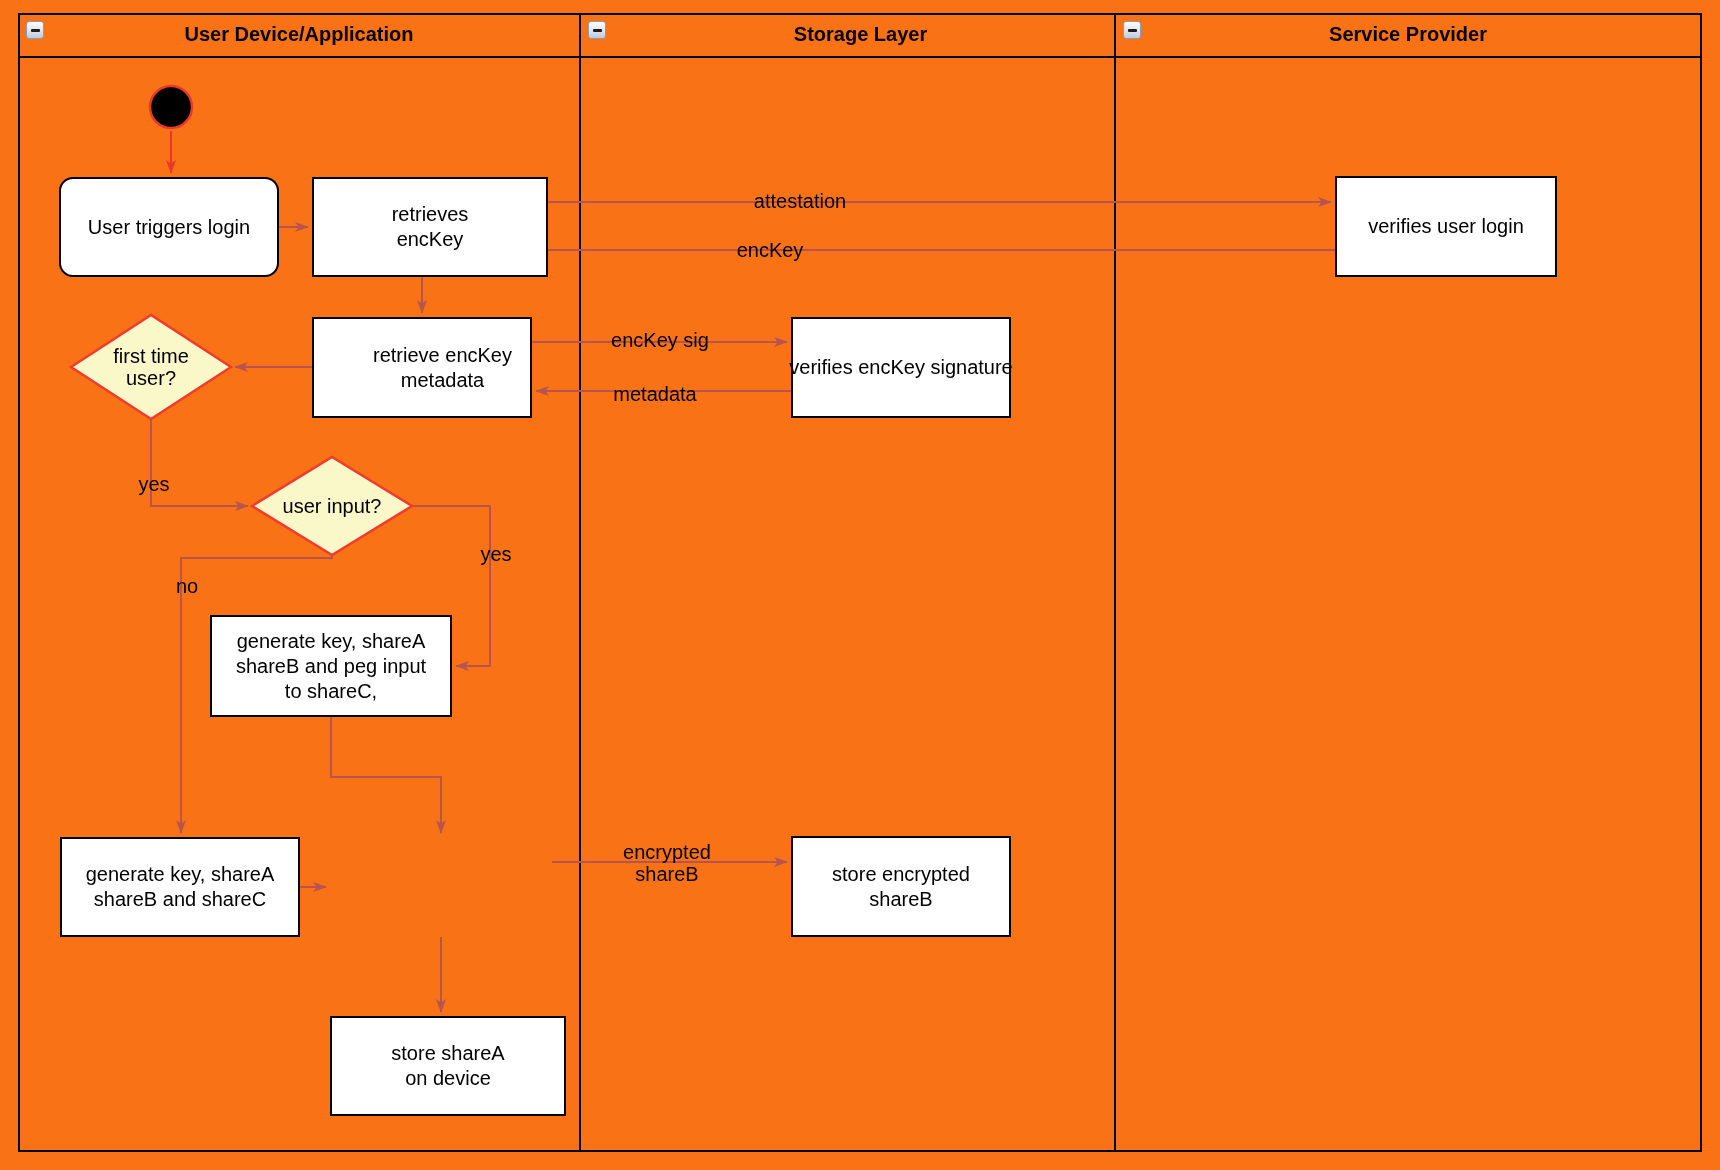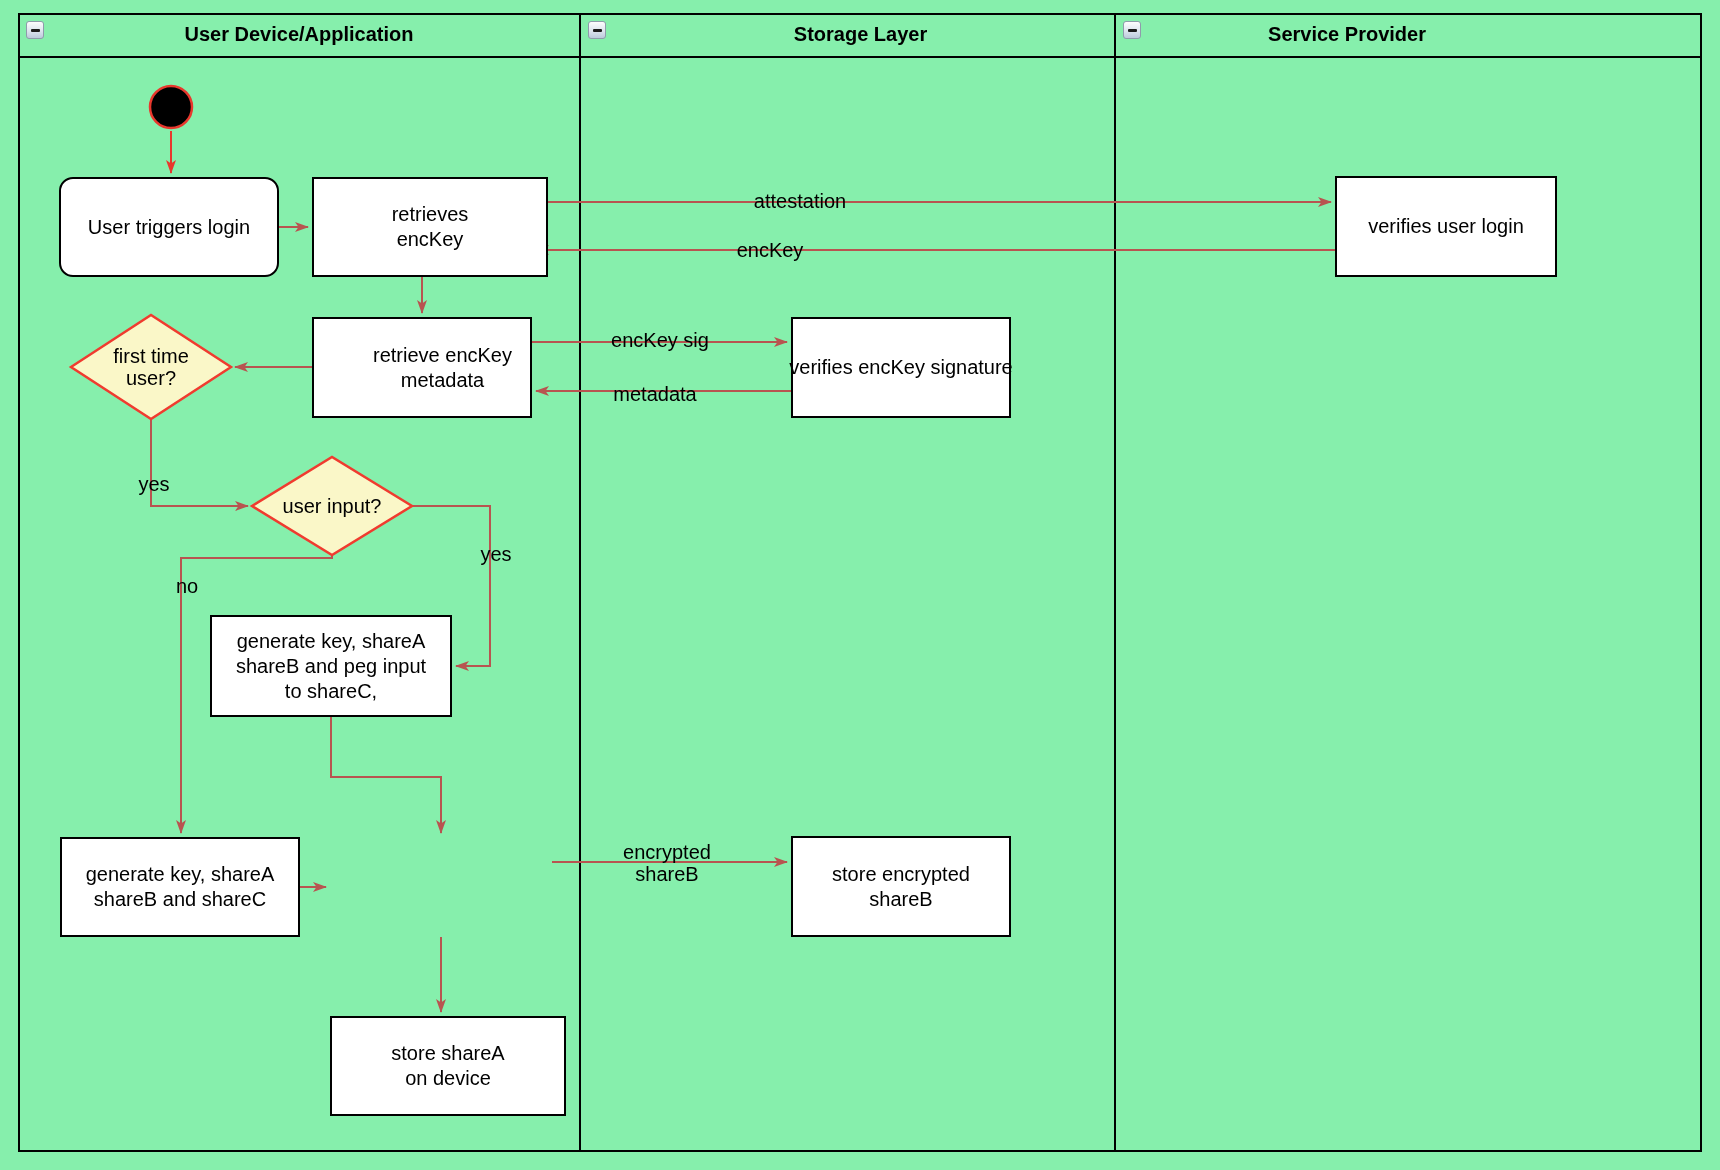--- a/index.html
+++ b/index.html
@@ -1,17 +1,17 @@
 <!DOCTYPE html>
 <html style="--c-edge: #B85450; --c-start-edge: #E8382D; --c-decision-fill: #FAF7C8; --c-decision-stroke: #F03B2F; --c-node-border: #000000; --c-lane-border: #000000;"><head>
 <meta charset="utf-8">
 <style>
   html,body{margin:0;padding:0;background:#ffffff;}
   body{font-family:"Liberation Sans",sans-serif;color:#000;}
-  #canvas{position:relative;width:1720px;height:1170px;background:#86efac;overflow:hidden;}
+  #canvas{position:relative;width:1720px;height:1170px;background:#f97316;overflow:hidden;}
 
   
   .ln{position:absolute;background:var(--c-lane-border,#000);}
 
   
   .lane-header{position:absolute;top:13px;height:43px;display:flex;align-items:center;justify-content:center;
     font-weight:bold;font-size:20px;}
   .collapse-btn{position:absolute;top:21px;width:18px;height:18px;box-sizing:border-box;
     border:1px solid #8f9bab;border-radius:3px;
     background:linear-gradient(180deg,#fdfdfd 0%,#dde5ee 55%,#bccadb 100%);
@@ -38,21 +38,21 @@
   <div class="ln" style="left:18px;top:13px;width:1684px;height:2px;"></div>
   <div class="ln" style="left:18px;top:1150px;width:1684px;height:2px;"></div>
   <div class="ln" style="left:18px;top:13px;width:2px;height:1139px;"></div>
   <div class="ln" style="left:1700px;top:13px;width:2px;height:1139px;"></div>
   <div class="ln" style="left:18px;top:56px;width:1684px;height:2px;"></div>
   <div class="ln" style="left:579px;top:13px;width:2px;height:1139px;"></div>
   <div class="ln" style="left:1114px;top:13px;width:2px;height:1139px;"></div>
 
   <div class="lane-header" style="left:18px;width:562px;">User Device/Application</div>
   <div class="lane-header" style="left:580px;width:561px;">Storage Layer</div>
-  <div class="lane-header" style="left:1115px;width:464px;">Service Provider</div>
+  <div class="lane-header" style="left:1176px;width:464px;">Service Provider</div>
 
   <div class="collapse-btn" style="left:26px;">
     <span class="minus"></span>
   </div>
   <div class="collapse-btn" style="left:588px;">
     <span class="minus"></span>
   </div>
   <div class="collapse-btn" style="left:1123px;">
     <span class="minus"></span>
   </div>

